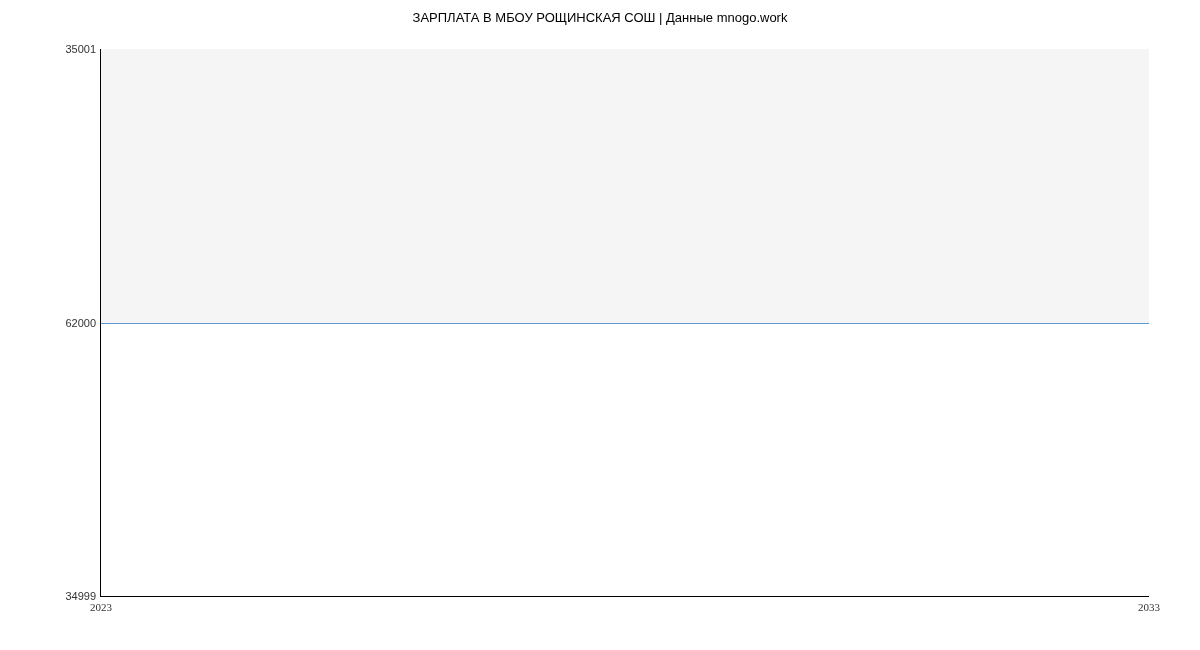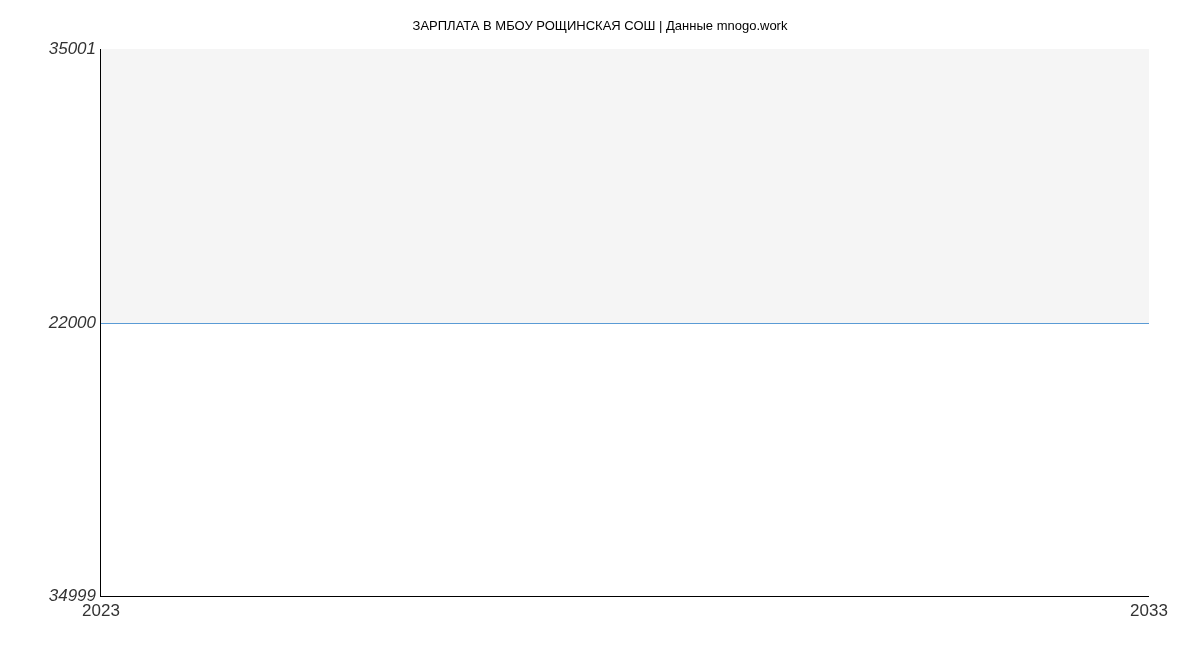--- a/index.html
+++ b/index.html
@@ -5,21 +5,21 @@
     * { box-sizing: border-box; margin: 0; padding: 0; }
     body {
       width: 1200px;
       height: 650px;
       background: #ffffff;
       font-family: Arial, sans-serif;
       position: relative;
     }
     .title {
       position: absolute;
-      top: 18px;
+      top: 10px;
       left: 0;
       right: 0;
       text-align: center;
       font-size: 13px;
       color: #000;
     }
     .plot-area {
       position: absolute;
       left: 100px;
       top: 49px;
@@ -40,42 +40,42 @@
       position: absolute;
       left: 0;
       top: 50%;
       width: 100%;
       height: 0;
       border-top: 1.5px solid #5a9bd5;
     }
     .y-tick {
       position: absolute;
       right: calc(100% + 5px);
-      font-size: 17px;
+      font-size: 11px;
       color: #333;
       transform: translateY(-50%);
       white-space: nowrap;
-      font-style: italic;
     }
     .x-tick {
       position: absolute;
       top: calc(100% + 5px);
-      font-size: 17px;
+      font-size: 11px;
       color: #333;
       transform: translateX(-50%);
+      font-family: Liberation Serif, serif;
     }
   </style>
 </head>
 <body>
 
 <div class="title">ЗАРПЛАТА В МБОУ РОЩИНСКАЯ СОШ | Данные mnogo.work</div>
 
 <div class="plot-area">
   <div class="shaded-region"></div>
   <div class="data-line"></div>
 
   <div class="y-tick" style="top:0%;">35001</div>
-  <div class="y-tick" style="top:50%;">22000</div>
+  <div class="y-tick" style="top:50%;">62000</div>
   <div class="y-tick" style="top:100%;text-align:right;">34999</div>
 
   <div class="x-tick" style="left:0%;">2023</div>
   <div class="x-tick" style="left:100%;">2033</div>
 </div>
 
 </body></html>

